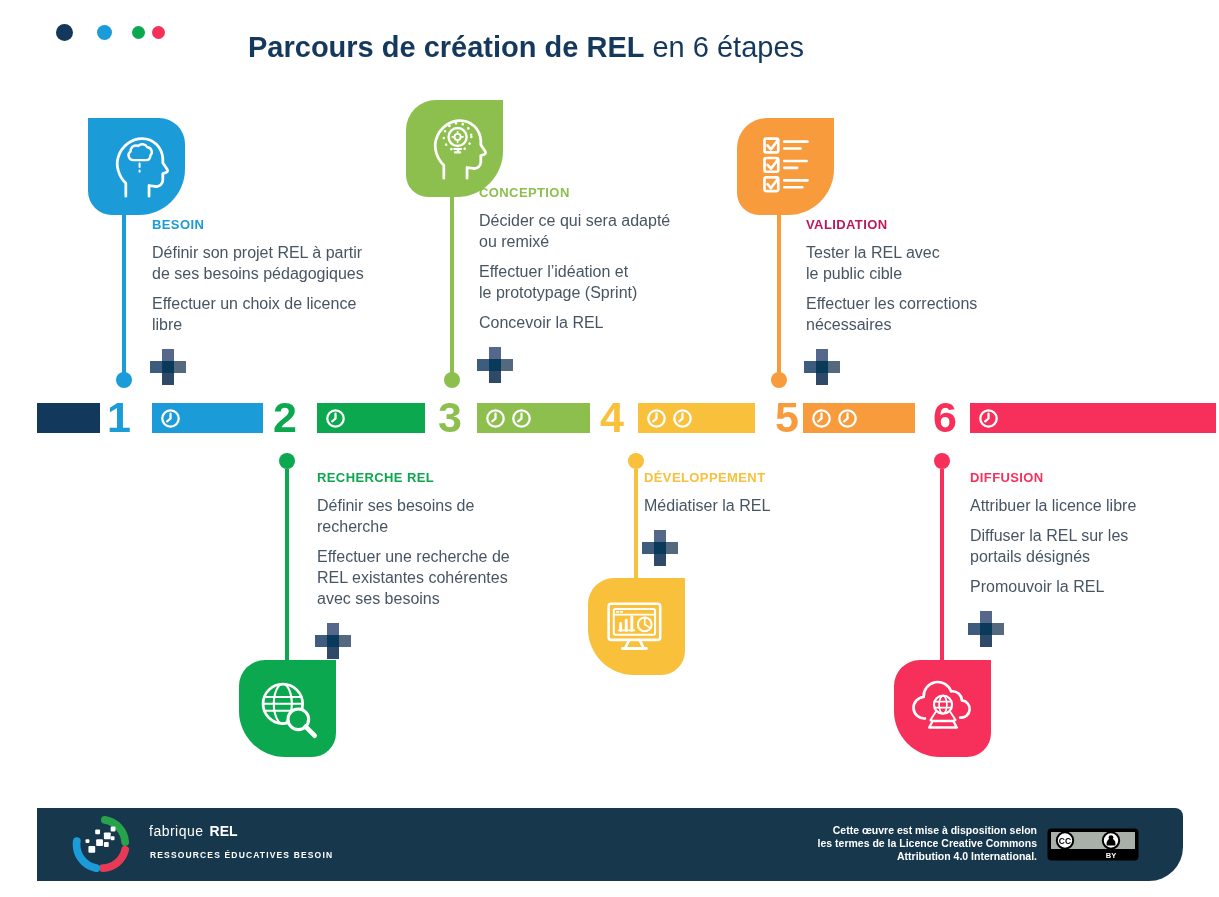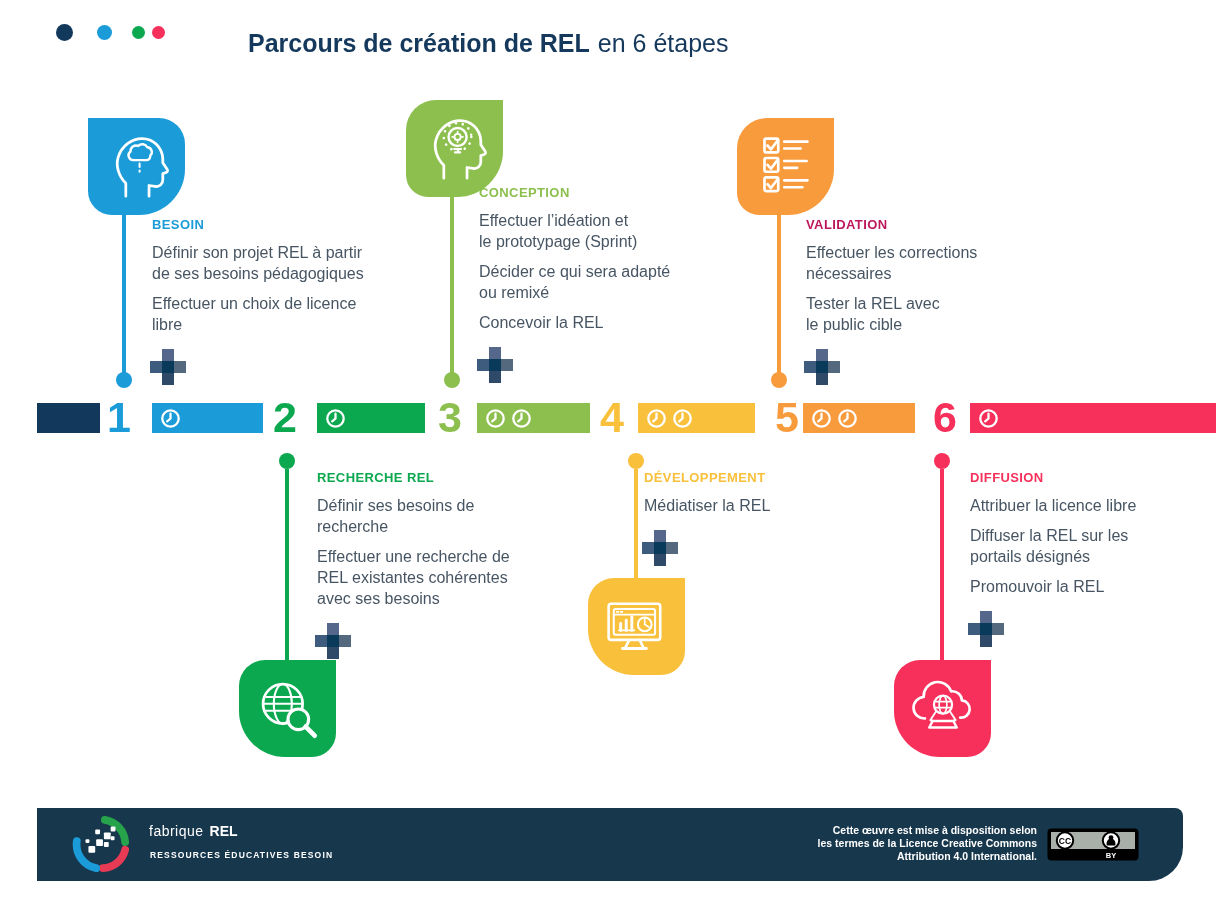--- a/index.html
+++ b/index.html
@@ -5,21 +5,21 @@
   html,body{margin:0;padding:0;background:#fff;}
   .canvas{position:relative;width:1219px;height:897px;background:#ffffff;
           font-family:"Liberation Sans",sans-serif;overflow:hidden;}
 
   
   .hdot{position:absolute;border-radius:50%;}
   .hd1{left:56px;top:24px;width:17px;height:17px;}
   .hd2{left:97px;top:25px;width:15px;height:15px;}
   .hd3{left:132px;top:26px;width:13px;height:13px;}
   .hd4{left:152px;top:26px;width:13px;height:13px;}
-  .title{position:absolute;left:248px;top:12px;font-size:25px;color:#15395C;white-space:nowrap;}
+  .title{position:absolute;left:248px;top:12px;font-size:29px;color:#15395C;white-space:nowrap;}
   .title .t-bold{font-weight:700;}
   .title .t-reg{font-weight:400;margin-left:8px;}
 
   
   .tile{position:absolute;width:97px;height:97px;display:flex;align-items:center;justify-content:center;}
   .tile svg{width:86px;height:86px;}
   .sharp-tl{border-radius:0 26px 46px 24px;}
   .sharp-tr{border-radius:30px 0 46px 22px;}
   .sharp-tr-b{border-radius:26px 0 24px 46px;}
   .tile1{left:88px;top:118px;}
@@ -143,24 +143,24 @@
       <circle cx="53" cy="36" r="3.6" stroke-width="2.2"></circle>
       <path d="M53,29.8 v2.4 M53,39.8 v2.4 M46.8,36 h2.4 M56.8,36 h2.4" stroke-width="2"></path>
       <path d="M49,50 h8 M50,54 h6" stroke-width="2.6"></path>
       <circle cx="53" cy="36" r="16" stroke-dasharray="0.1,8" stroke-width="3"></circle>
     </svg>
   </div>
   <div class="vline vl3" style="background-color: rgb(140, 191, 77);"></div>
   <div class="ndot dt3" style="background-color: rgb(140, 191, 77);"></div>
   <div class="stext tx3">
     <h3 style="color: rgb(140, 191, 77);">CONCEPTION</h3>
+    <p>Décider ce qui sera adapté
+ou remixé</p>
     <p>Effectuer l’idéation et
 le prototypage (Sprint)</p>
-    <p>Décider ce qui sera adapté
-ou remixé</p>
     <p>Concevoir la REL</p>
     <svg class="plus" viewBox="0 0 36 36">
       <rect x="12" y="0" width="12" height="12" fill="#55688C"></rect>
       <rect x="0" y="12" width="12" height="12" fill="#3E5C7E"></rect>
       <rect x="12" y="12" width="12" height="12" fill="#0A3A5A"></rect>
       <rect x="24" y="12" width="12" height="12" fill="#54687E"></rect>
       <rect x="12" y="24" width="12" height="12" fill="#2F4A68"></rect>
     </svg>
   </div>
 
@@ -201,24 +201,24 @@
       <path d="M48,43 h26 M48,51 h15"></path>
       <rect x="25" y="62" width="16" height="16" rx="2"></rect>
       <path d="M28.5,70 l4,4.5 l7.5,-10"></path>
       <path d="M48,65.5 h27 M48,73.5 h21"></path>
     </svg>
   </div>
   <div class="vline vl5" style="background-color: rgb(248, 155, 61);"></div>
   <div class="ndot dt5" style="background-color: rgb(248, 155, 61);"></div>
   <div class="stext tx5">
     <h3 style="color: #be185d;">VALIDATION</h3>
+    <p>Tester la REL avec
+le public cible</p>
     <p>Effectuer les corrections
 nécessaires</p>
-    <p>Tester la REL avec
-le public cible</p>
     <svg class="plus" viewBox="0 0 36 36">
       <rect x="12" y="0" width="12" height="12" fill="#55688C"></rect>
       <rect x="0" y="12" width="12" height="12" fill="#3E5C7E"></rect>
       <rect x="12" y="12" width="12" height="12" fill="#0A3A5A"></rect>
       <rect x="24" y="12" width="12" height="12" fill="#54687E"></rect>
       <rect x="12" y="24" width="12" height="12" fill="#2F4A68"></rect>
     </svg>
   </div>
 
   <div class="tile sharp-tr-b tile6" style="background-color: rgb(246, 48, 90);">

